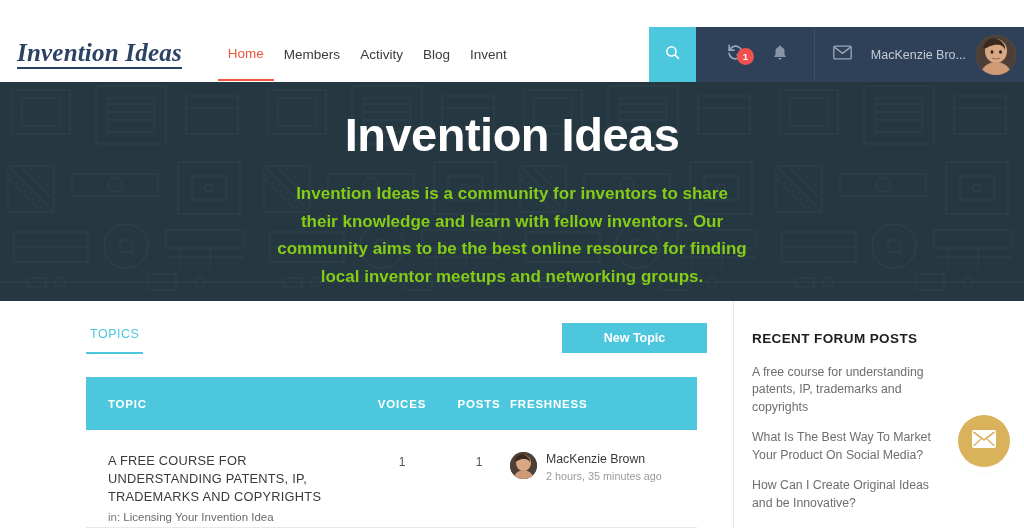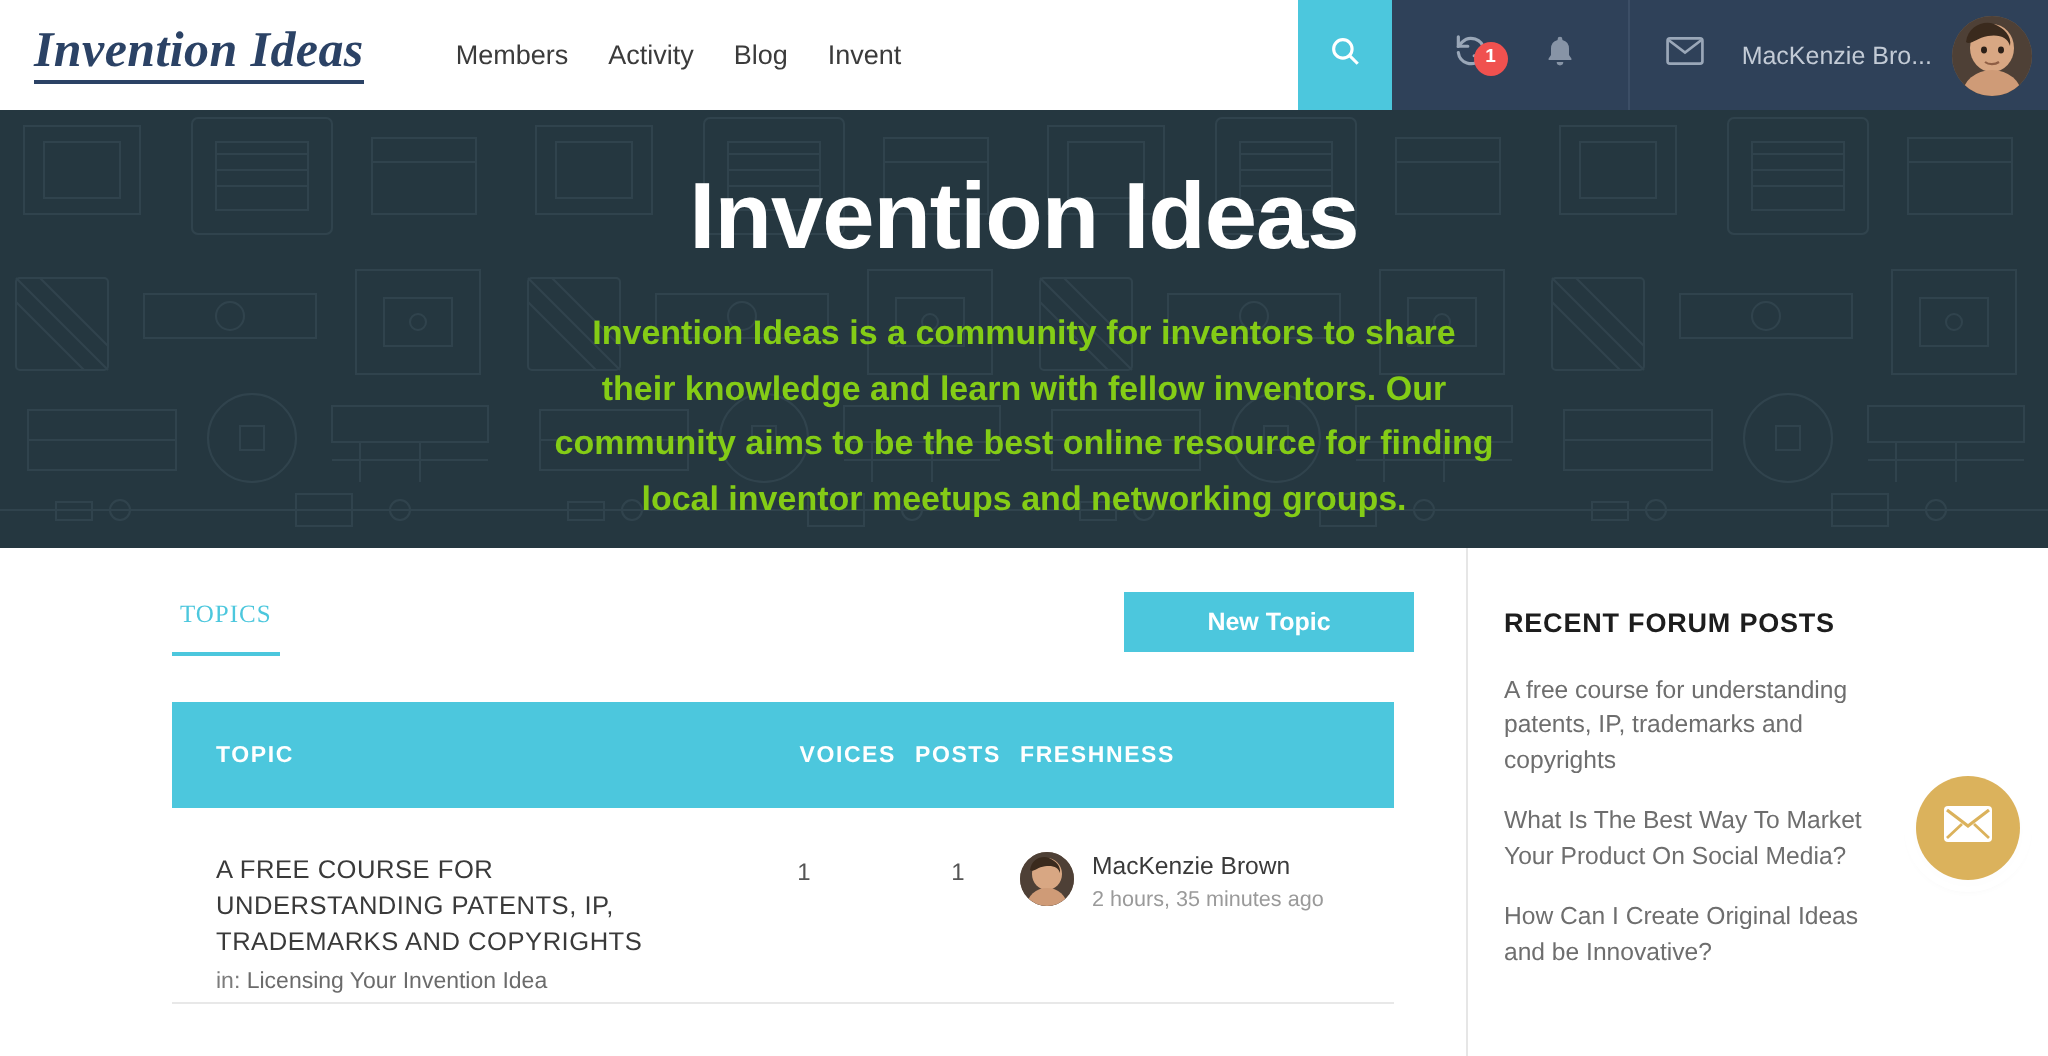--- a/index.html
+++ b/index.html
@@ -78,38 +78,38 @@
     background:none; color:#fff; font-size:12.5px; font-weight:bold;
     letter-spacing:.6px; padding:12px 14px; border:none; cursor:pointer;
   }
 
   
   .page { display:flex; height:254px; background:#fff; }
   .content { flex:1 1 auto; width:733px; padding:26px 26px 0 86px; position:relative; }
   .sidebar { flex:0 0 291px; border-left:1px solid #e6e6e6; padding:30px 26px 0 18px; }
 
   .tabs-row { display:flex; align-items:flex-start; justify-content:space-between; }
-  .tabs { display:flex; gap:18px;font-family:Liberation Serif, serif; }
+  .tabs { display:flex; gap:18px; }
   .tab {
     font-size:12.5px; letter-spacing:.5px; color:#444; padding:0 4px 11px;
     cursor:pointer; border-bottom:2px solid transparent;
   }
   .tab.active { color:#4cc7dd; border-bottom-color:#4cc7dd; }
   .btn-newtopic {
     background:#4cc7dd; color:#fff; border:none; font-size:12.5px; font-weight:bold;
     width:145px; height:30px; cursor:pointer; margin-top:-4px;
   }
 
   .ftable { margin-top:23px; width:611px; }
   .thead {
     background:#4cc7dd; color:#fff; height:53px; display:flex; align-items:center;
     font-size:11.5px; font-weight:bold; letter-spacing:.8px; padding:1px 22px;
   }
   .th-topic { flex:1 1 auto; }
-  .th-voices { flex:0 0 92px; text-align:right; }
+  .th-voices { flex:0 0 92px; text-align:center; }
   .th-posts  { flex:0 0 62px; text-align:center; }
   .th-fresh  { flex:0 0 165px; }
 
   .trow { display:flex; align-items:flex-start; padding:22px 22px 0; border-bottom:1px solid #e8e8e8; min-height:98px; }
   .td-topic { flex:1 1 auto; padding-right:12px; }
   .topic-title {
     font-size:12.8px; color:#3a3a3a; letter-spacing:.25px; line-height:1.42;
     text-transform:uppercase; max-width:255px; cursor:pointer;
   }
   .topic-sub { font-size:11.5px; color:#7c7c7c; margin-top:5px; }
@@ -131,31 +131,32 @@
     margin-bottom:13px; text-decoration:none; cursor:pointer; max-width:182px;
   }
 
   
   .fab {
     position:absolute; right:14px; bottom:8px; width:52px; height:52px; border-radius:50%;
     background:#dbb25c; display:flex; align-items:center; justify-content:center;
     box-shadow:0 0 0 6px rgba(255,255,255,.92), 0 2px 7px rgba(0,0,0,.14);
     cursor:pointer; z-index:40;
   }
-  .root { position:relative; width:1024px; height:448px; }
+  .root { position:relative; width:1024px; height:448px;margin-top:27px; }
 </style>
 </head>
 <body>
 
 <div class="root">
 
   <div class="header">
     <div class="header-left">
       <div class="logo">Invention Ideas</div>
       <nav class="mainnav">
+        <a class="active">Home</a>
         <a>Members</a>
         <a>Activity</a>
         <a>Blog</a>
         <a>Invent</a>
       </nav>
     </div>
 
     <div class="search-btn">
       <span>
         <svg width="17" height="17" viewBox="0 0 24 24" fill="none" stroke="#fff" stroke-width="2.2">

